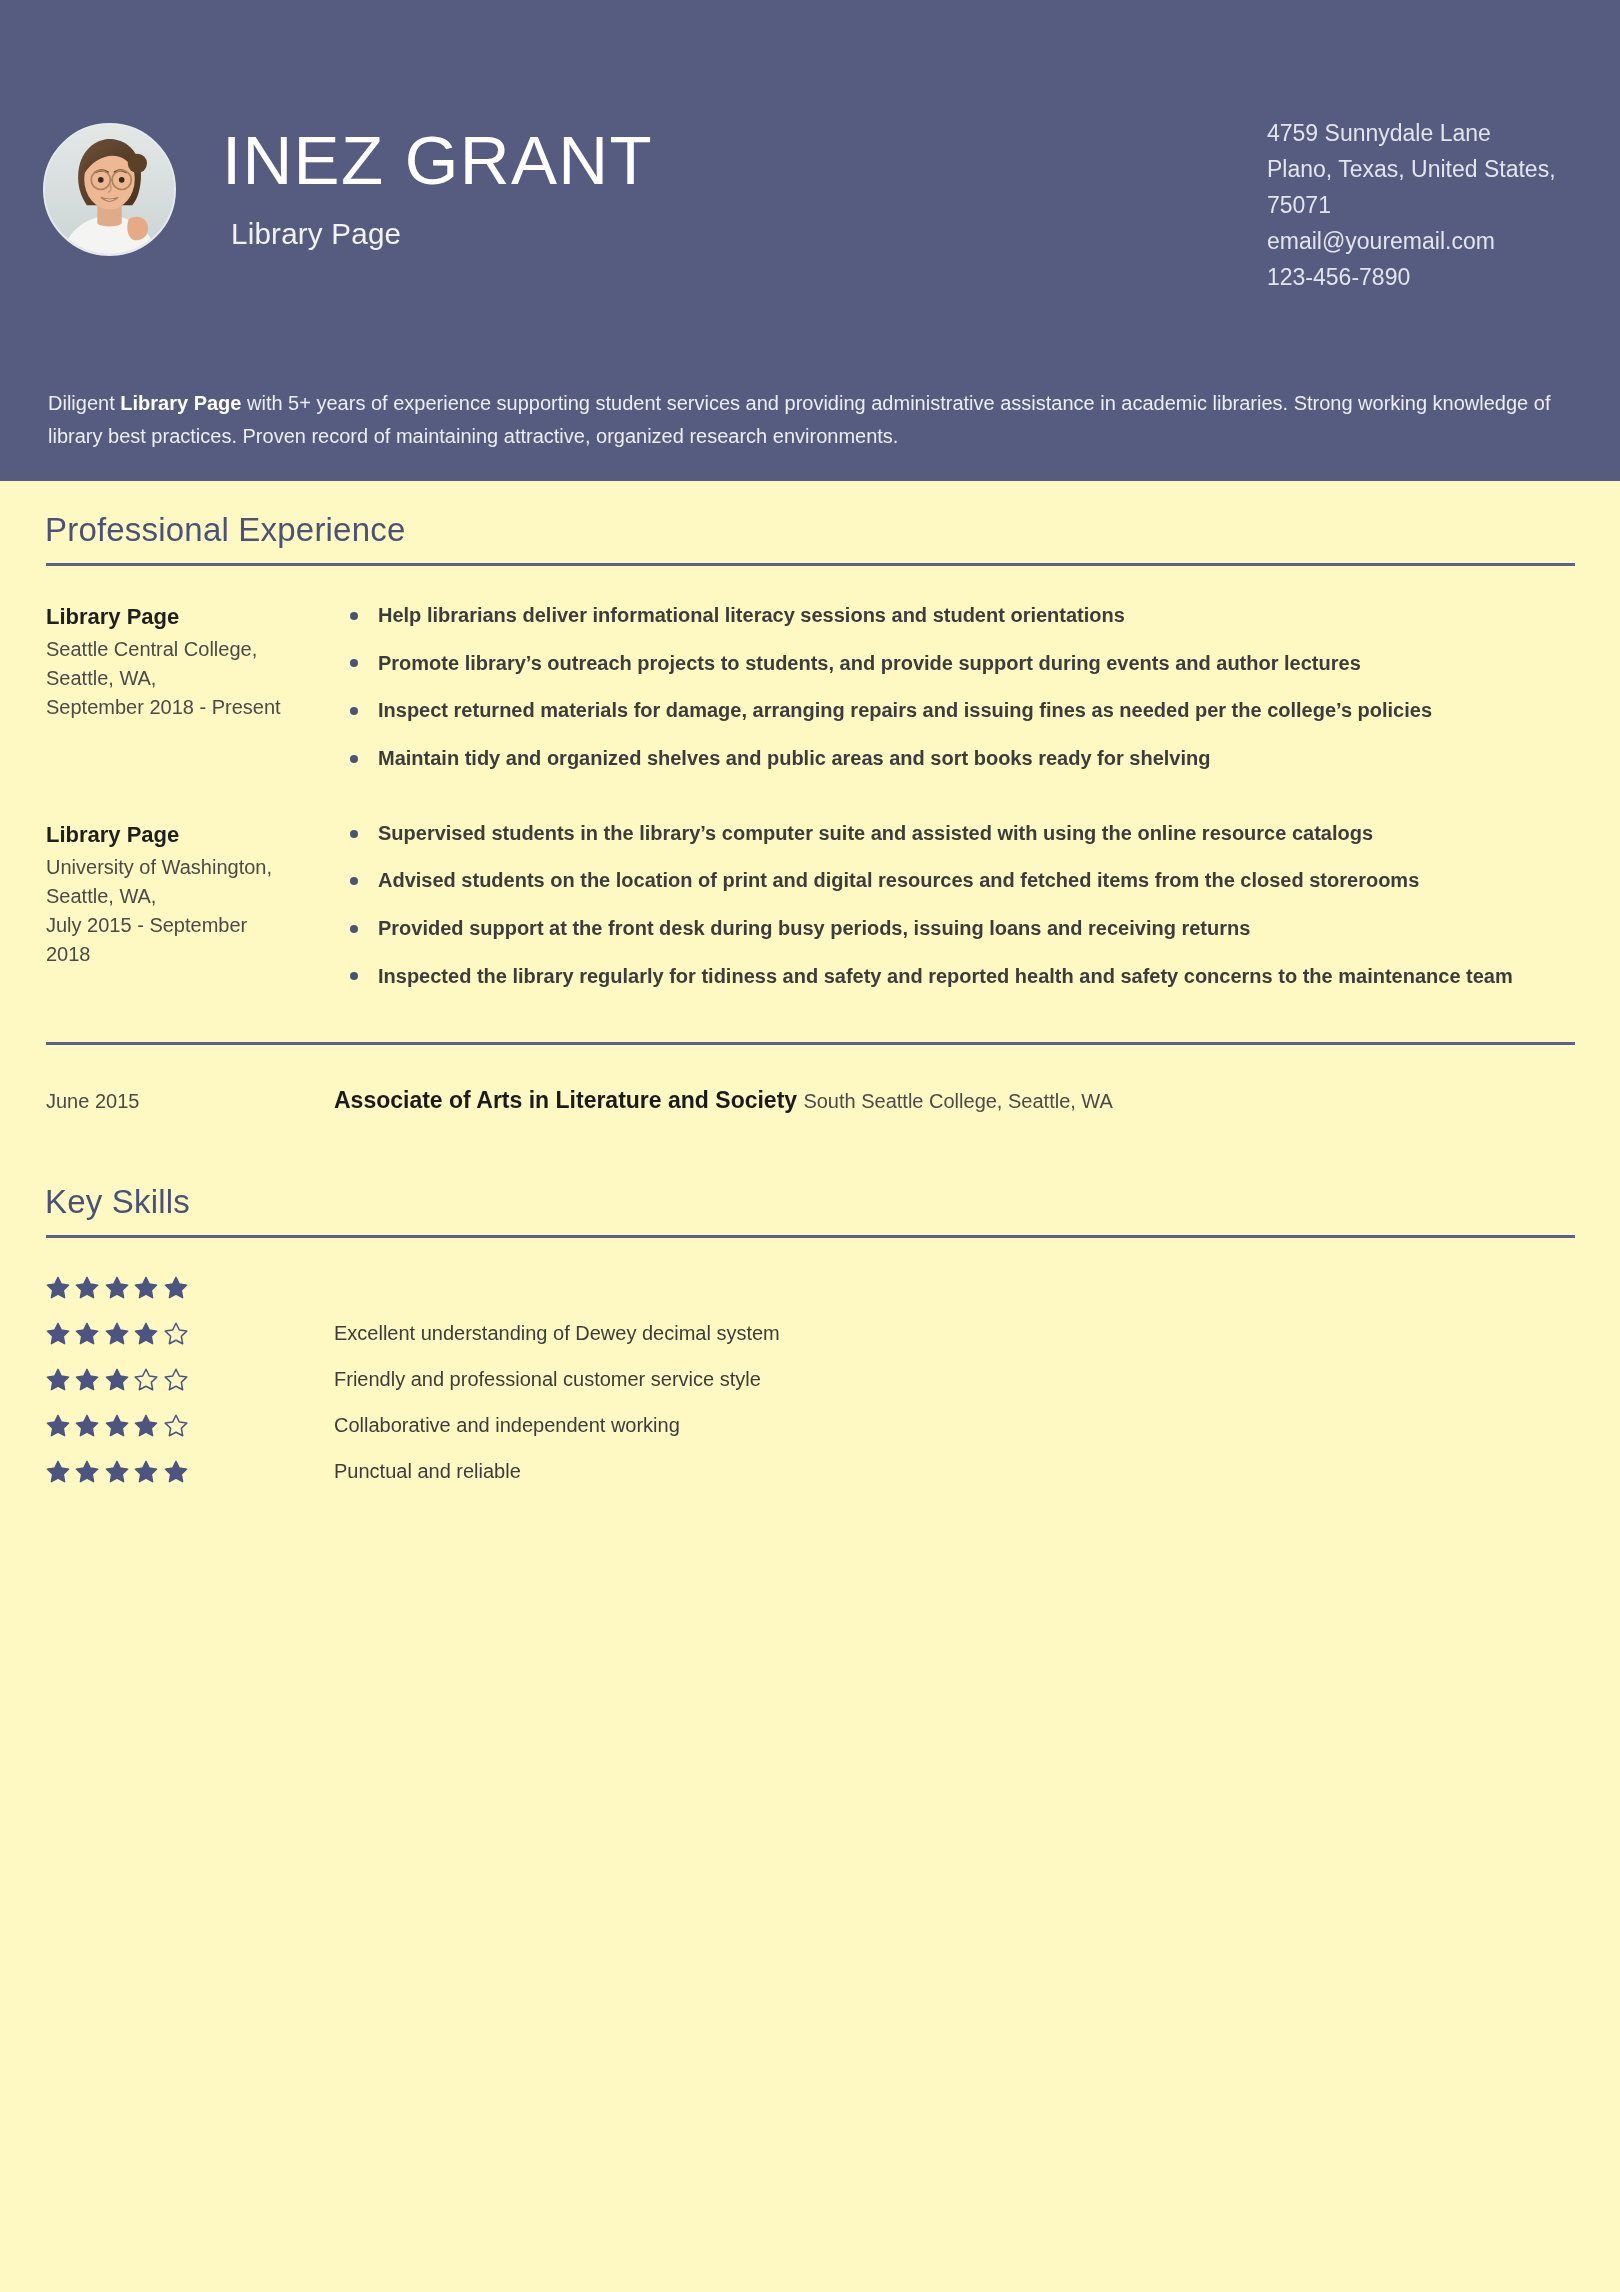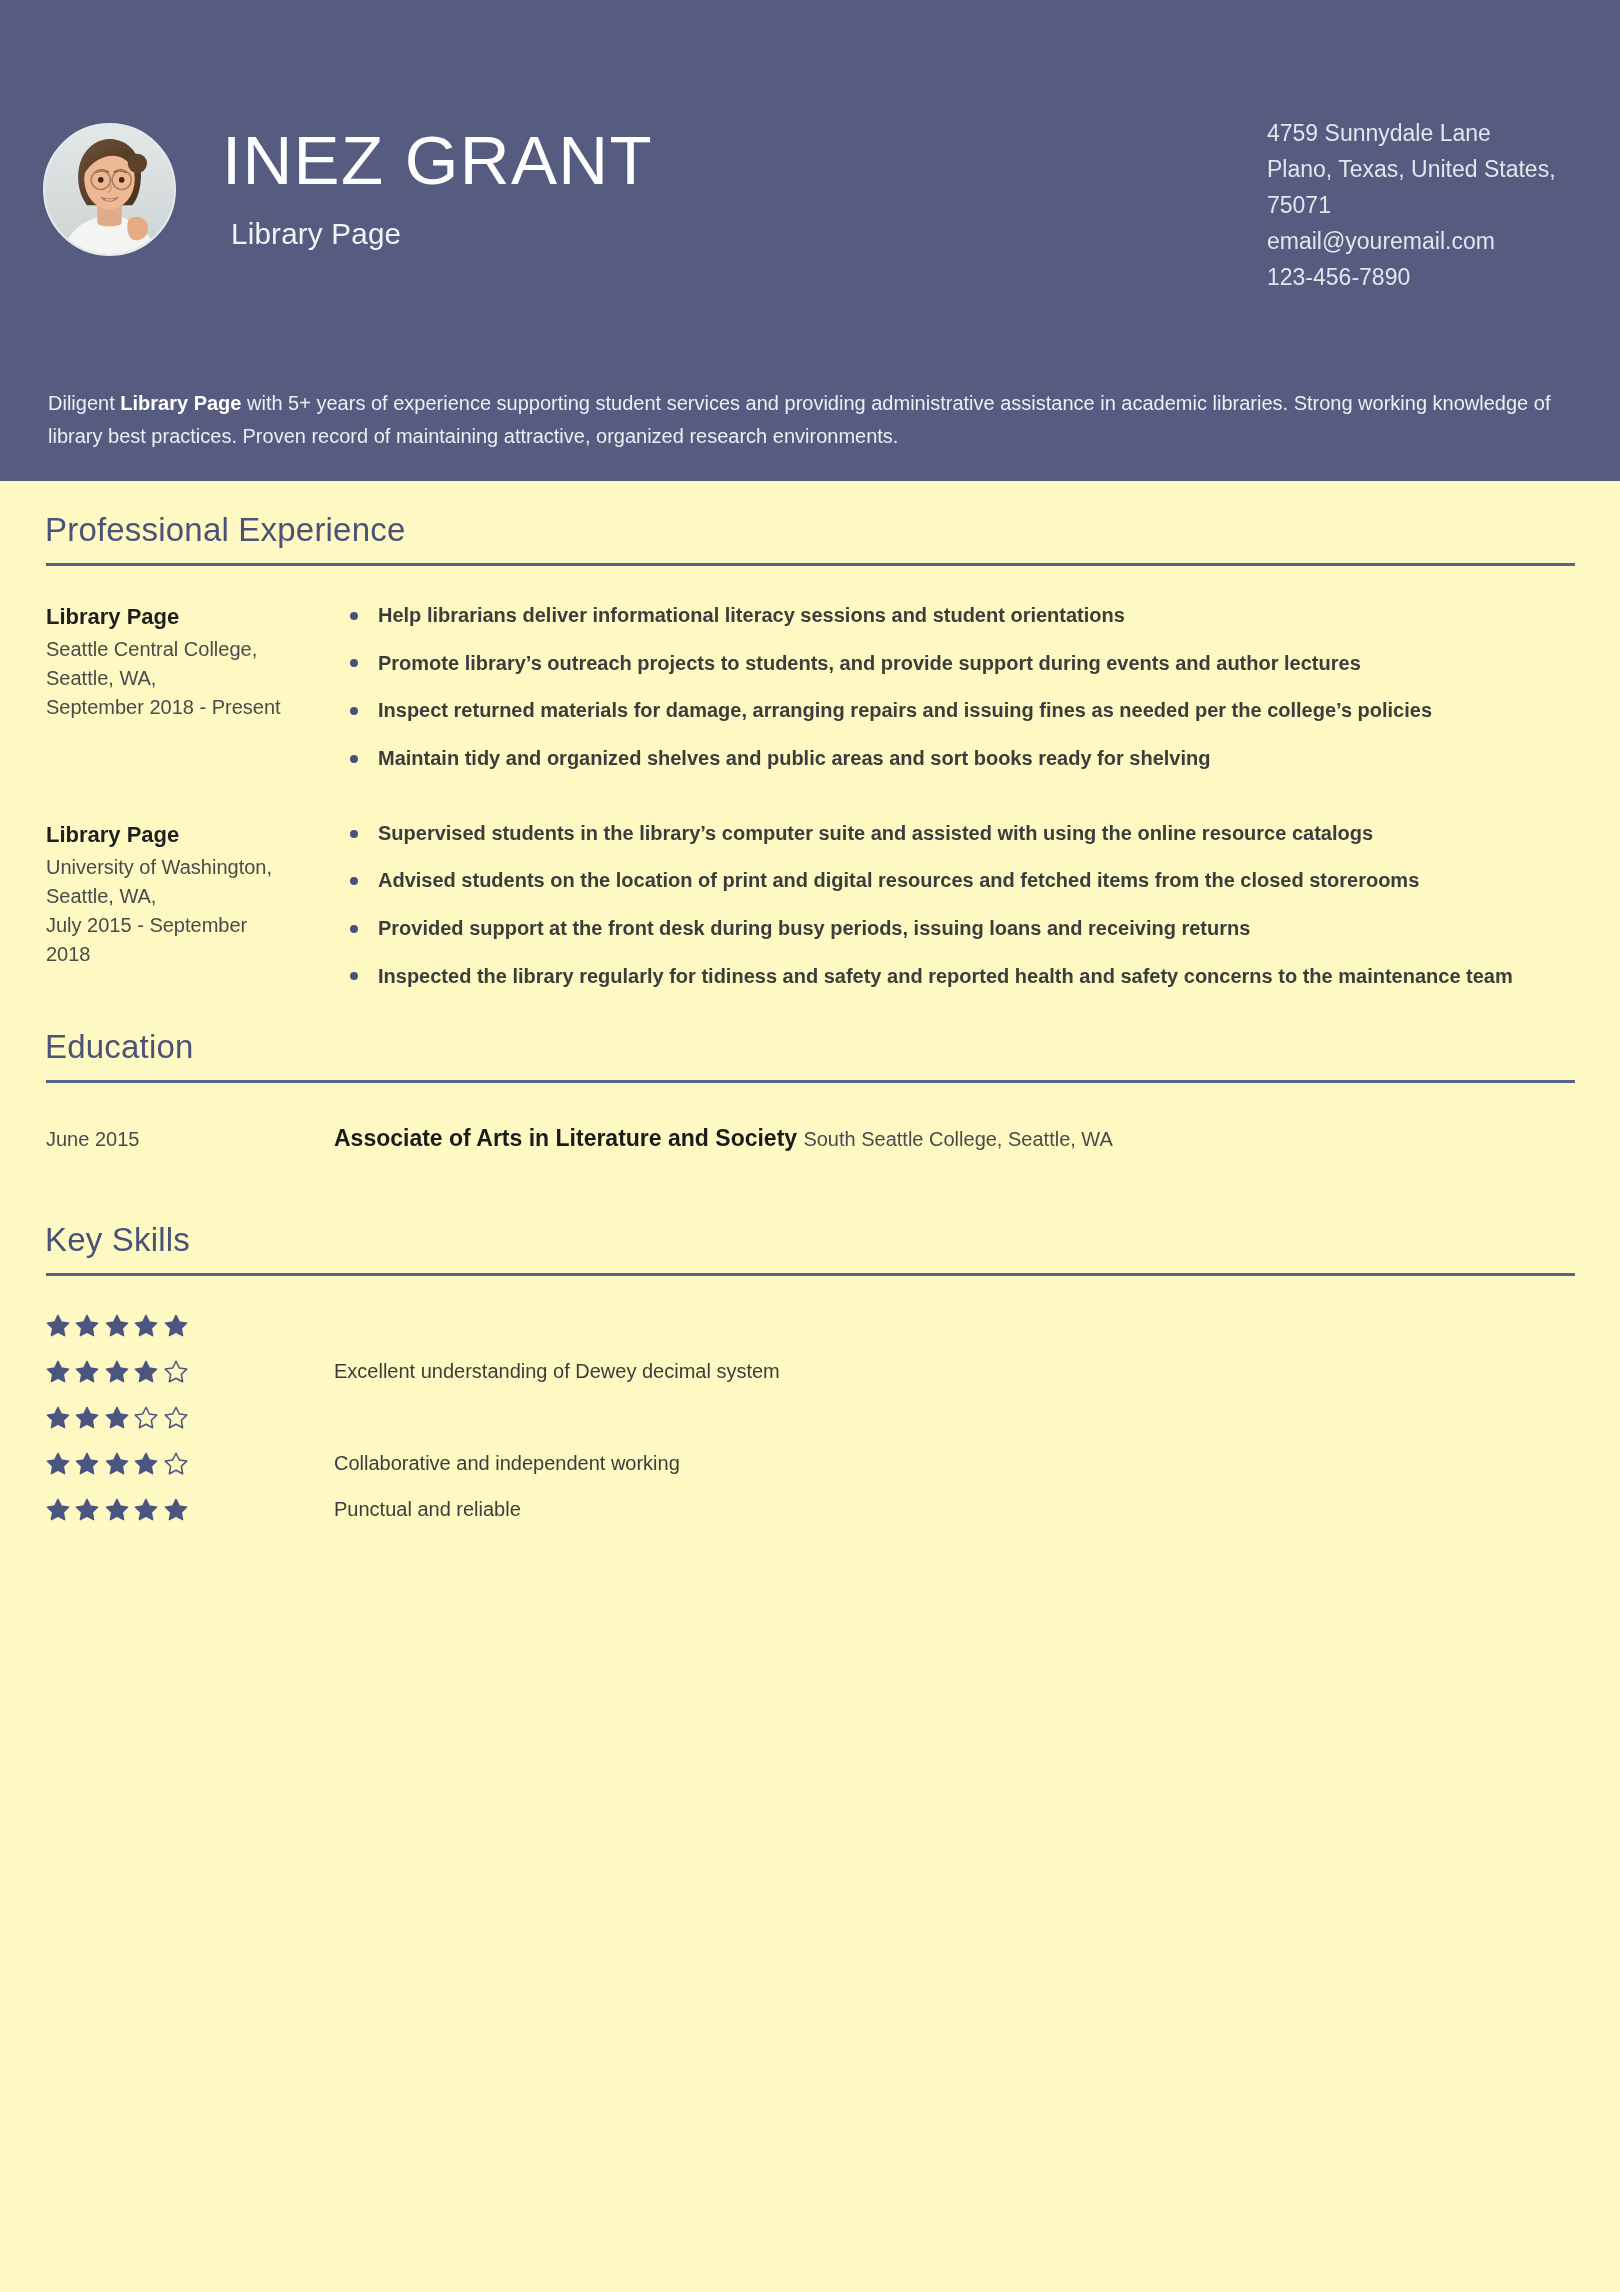--- a/index.html
+++ b/index.html
@@ -324,21 +324,20 @@
             <li>Supervised students in the library’s computer suite and assisted with using the online resource catalogs</li>
             <li>Advised students on the location of print and digital resources and fetched items from the closed storerooms</li>
             <li>Provided support at the front desk during busy periods, issuing loans and receiving returns</li>
             <li>Inspected the library regularly for tidiness and safety and reported health and safety concerns to the maintenance team</li>
           </ul>
         </div>
       </div>
     </div>
 
     <div class="section" style="padding-top:38px;">
-      <div class="section-title">Education</div>
       <div class="section-rule"></div>
 
       <div class="edu-row" style="margin-top:41px;">
         <div class="edu-date">June 2015</div>
         <div class="edu-detail">
           <span class="edu-degree">Associate of Arts in Literature and Society</span><span>South Seattle College, Seattle, WA</span>
         </div>
       </div>
     </div>
 
@@ -397,20 +396,21 @@
               <svg class="star" viewBox="0 0 27 27">
                 <polygon points="13.5,1.5 17.4,9.4 26.1,10.7 19.8,16.8 21.3,25.5 13.5,21.4 5.7,25.5 7.2,16.8 0.9,10.7 9.6,9.4" fill="#4c5480" stroke="#4c5480" stroke-width="1.6" stroke-linejoin="round"></polygon>
               </svg>
               <svg class="star" viewBox="0 0 27 27">
                 <polygon points="13.5,1.5 17.4,9.4 26.1,10.7 19.8,16.8 21.3,25.5 13.5,21.4 5.7,25.5 7.2,16.8 0.9,10.7 9.6,9.4" fill="none" stroke="#4c5480" stroke-width="1.8" stroke-linejoin="round"></polygon>
               </svg>
               <svg class="star" viewBox="0 0 27 27">
                 <polygon points="13.5,1.5 17.4,9.4 26.1,10.7 19.8,16.8 21.3,25.5 13.5,21.4 5.7,25.5 7.2,16.8 0.9,10.7 9.6,9.4" fill="none" stroke="#4c5480" stroke-width="1.8" stroke-linejoin="round"></polygon>
               </svg>
             </div>
+          <div class="skill-label">Friendly and professional customer service style</div>
         </div>
         <div class="skill-row">
           <div class="stars">
               <svg class="star" viewBox="0 0 27 27">
                 <polygon points="13.5,1.5 17.4,9.4 26.1,10.7 19.8,16.8 21.3,25.5 13.5,21.4 5.7,25.5 7.2,16.8 0.9,10.7 9.6,9.4" fill="#4c5480" stroke="#4c5480" stroke-width="1.6" stroke-linejoin="round"></polygon>
               </svg>
               <svg class="star" viewBox="0 0 27 27">
                 <polygon points="13.5,1.5 17.4,9.4 26.1,10.7 19.8,16.8 21.3,25.5 13.5,21.4 5.7,25.5 7.2,16.8 0.9,10.7 9.6,9.4" fill="#4c5480" stroke="#4c5480" stroke-width="1.6" stroke-linejoin="round"></polygon>
               </svg>
               <svg class="star" viewBox="0 0 27 27">

